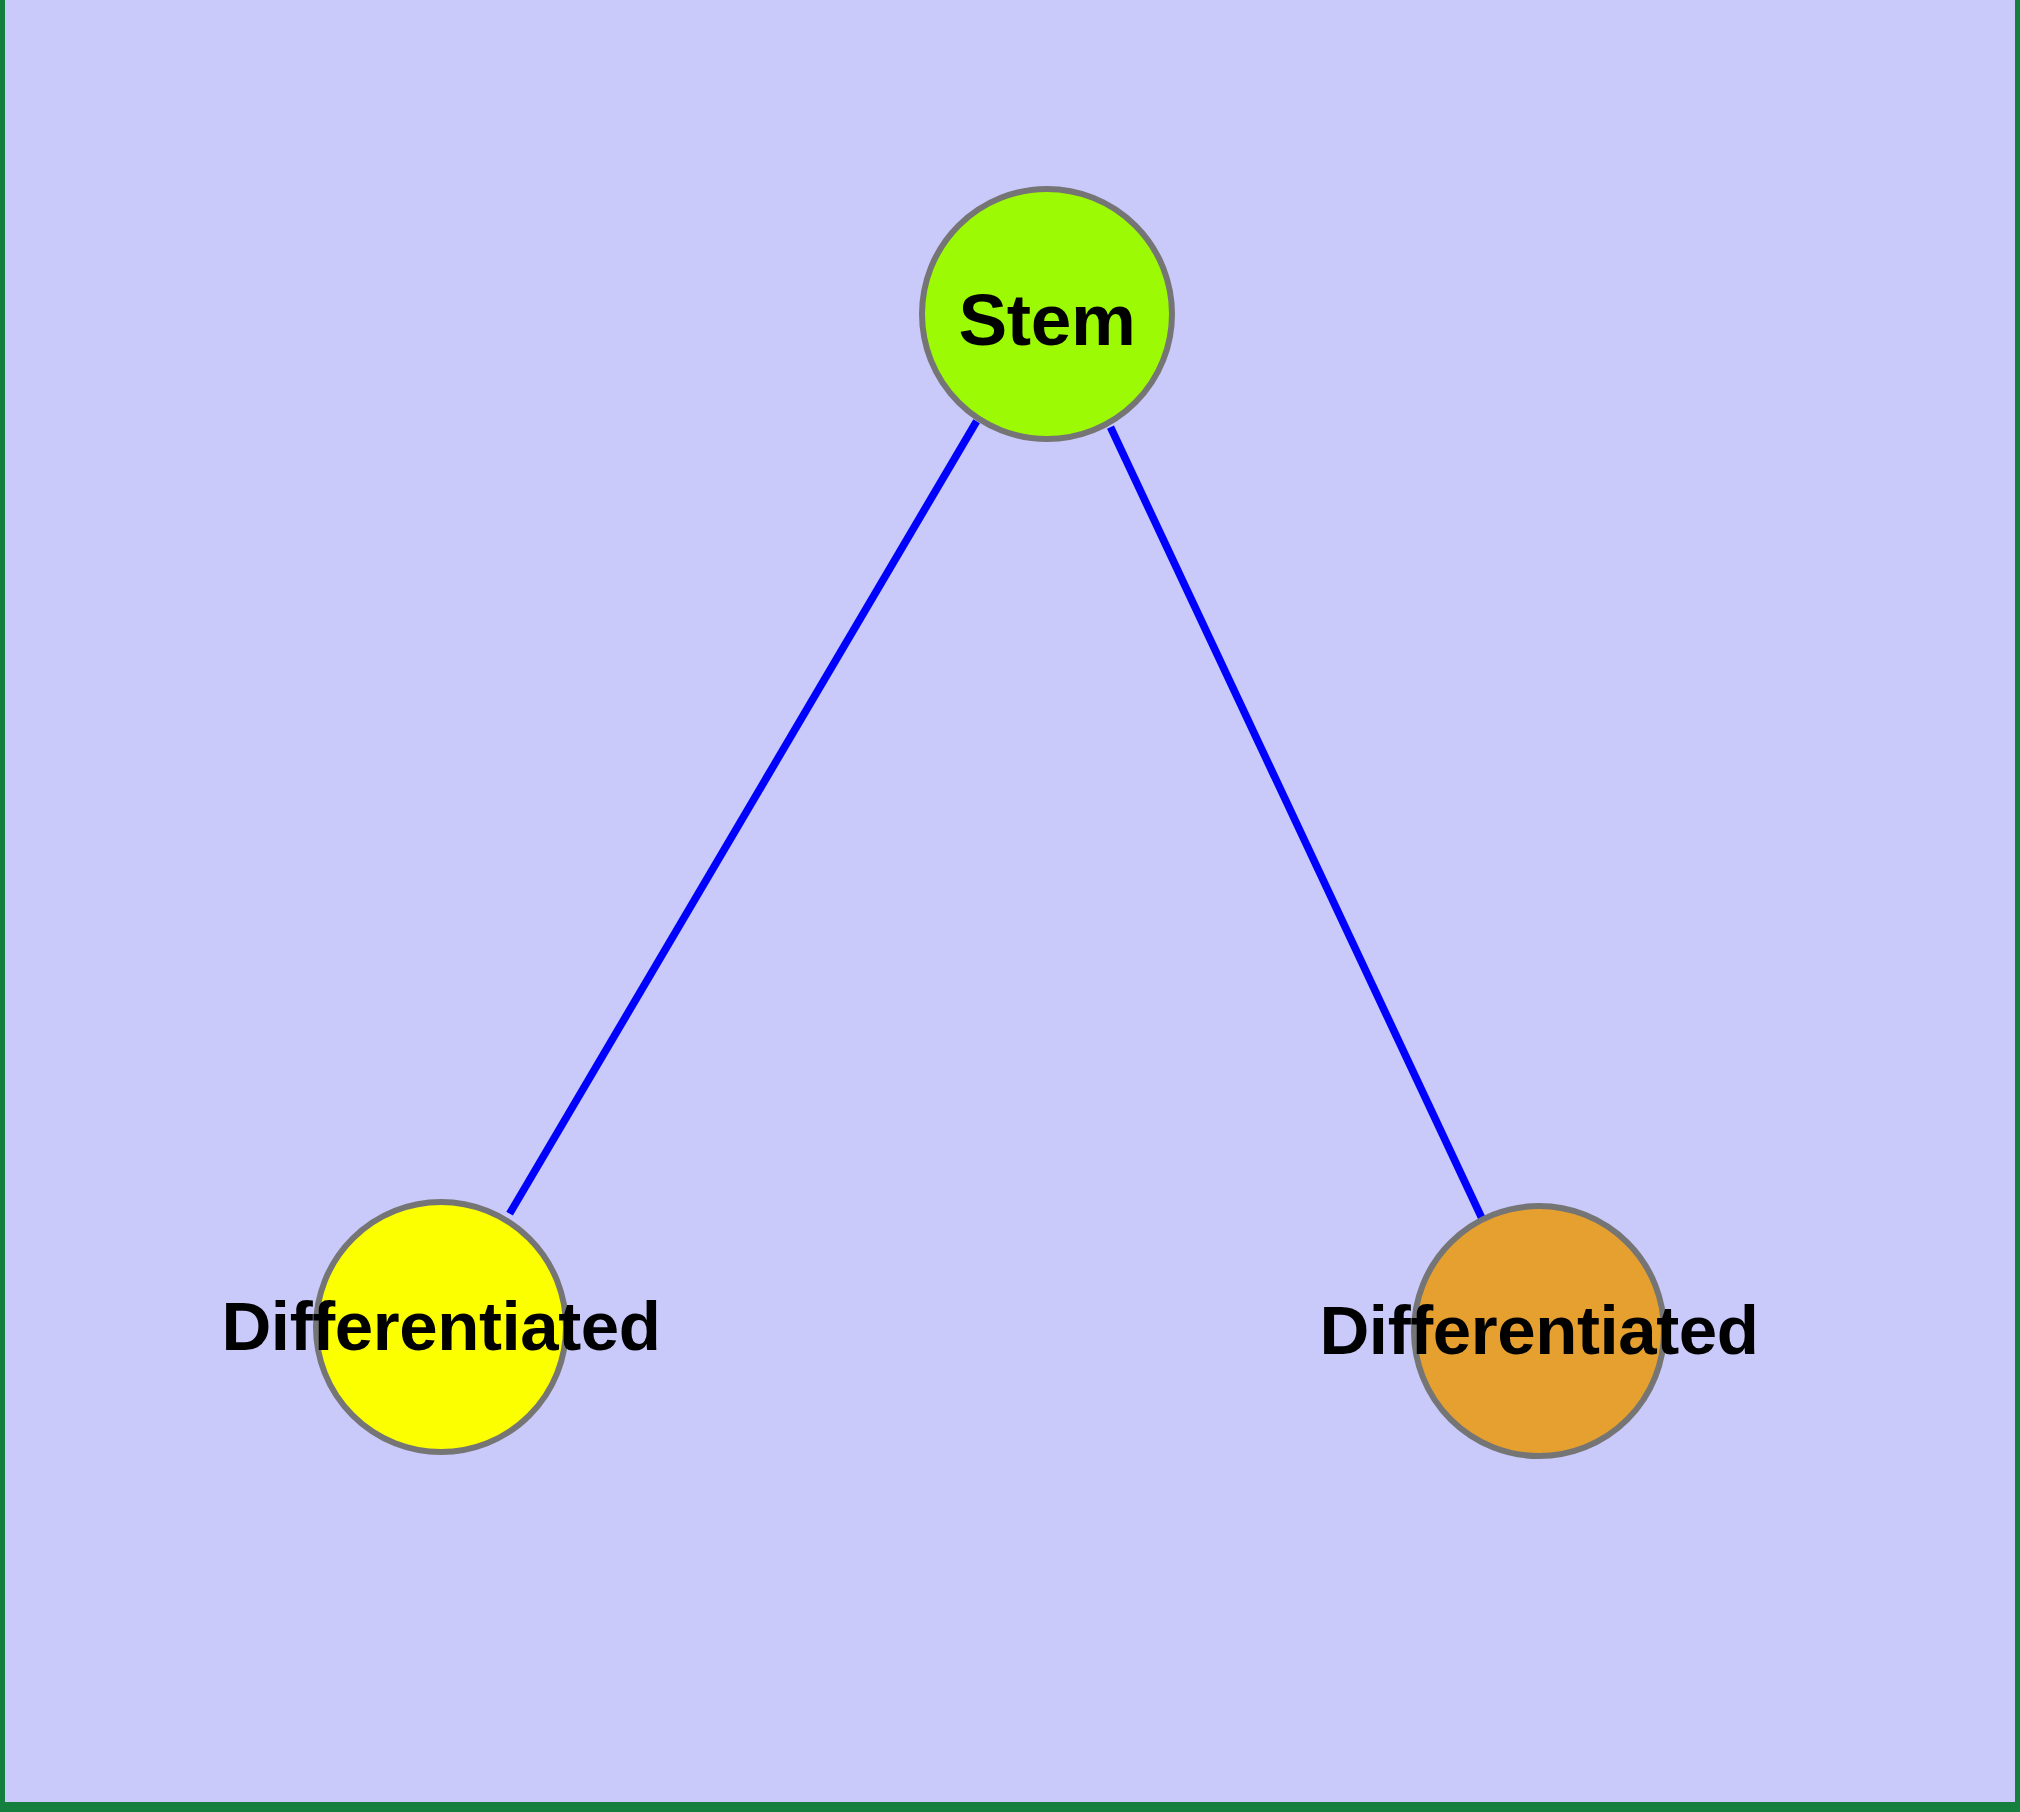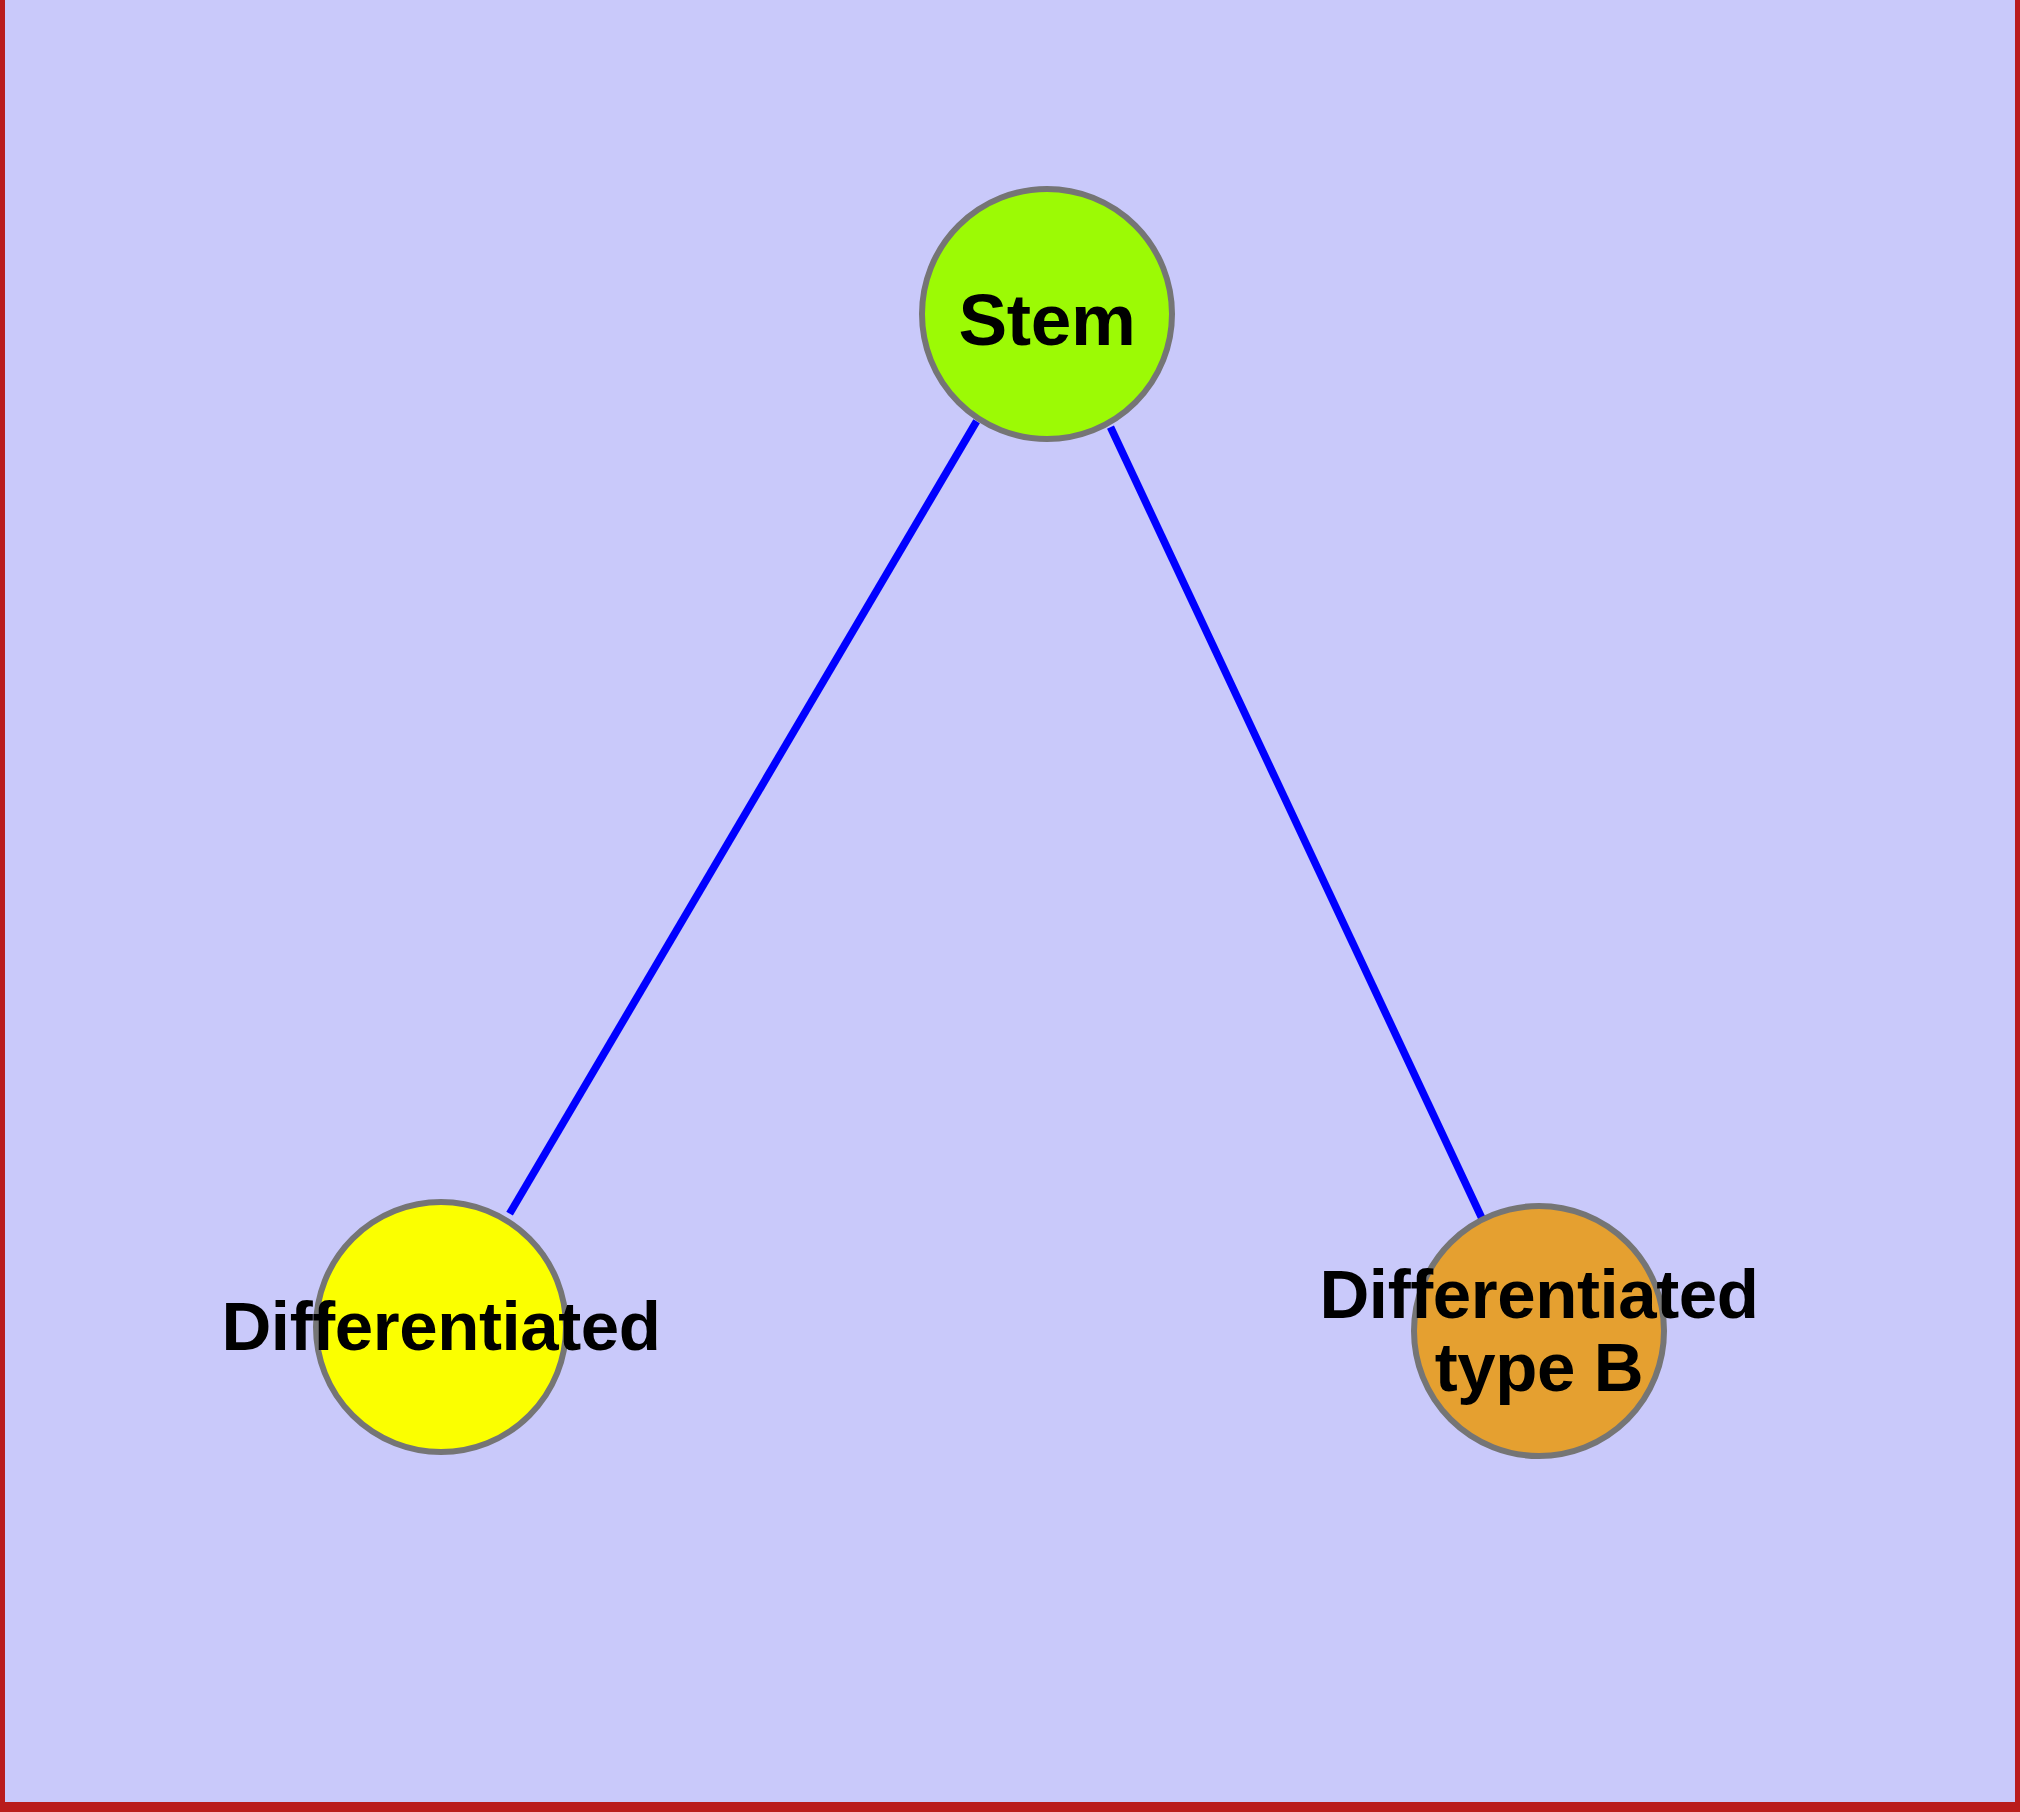--- a/index.html
+++ b/index.html
@@ -5,21 +5,21 @@
 <style>
   html, body {
     margin: 0;
     padding: 0;
     background: #ffffff;
   }
   #canvas {
     position: relative;
     width: 2021px;
     height: 1812px;
-    background: #b91c1c;
+    background: #15803d;
     overflow: hidden;
     font-family: "Liberation Sans", sans-serif;
   }
   #plot-bg {
     position: absolute;
     left: 5.1px;
     top: 0px;
     width: 2010px;
     height: 1802px;
     background: #c9c9fa;
@@ -81,16 +81,16 @@
   <div class="node" style="left:919px; top:186px; width:256px; height:256px; background:#9cfa05;"></div>
 
   <div class="node" style="left:313px; top:1199px; width:256px; height:256px; background:#fbff00;"></div>
 
   <div class="node" style="left:1411px; top:1203px; width:256px; height:256px; background:#e5a030;"></div>
 
   <div class="node-label" id="label-stem">Stem</div>
 
   <div class="node-label" id="label-typea"><span>Differentiated</span><br></div>
 
-  <div class="node-label" id="label-typeb"><span>Differentiated</span><br><span>type B</span></div>
+  <div class="node-label" id="label-typeb"><span>Differentiated</span><br></div>
 
 </div>
 
 
 </body></html>

